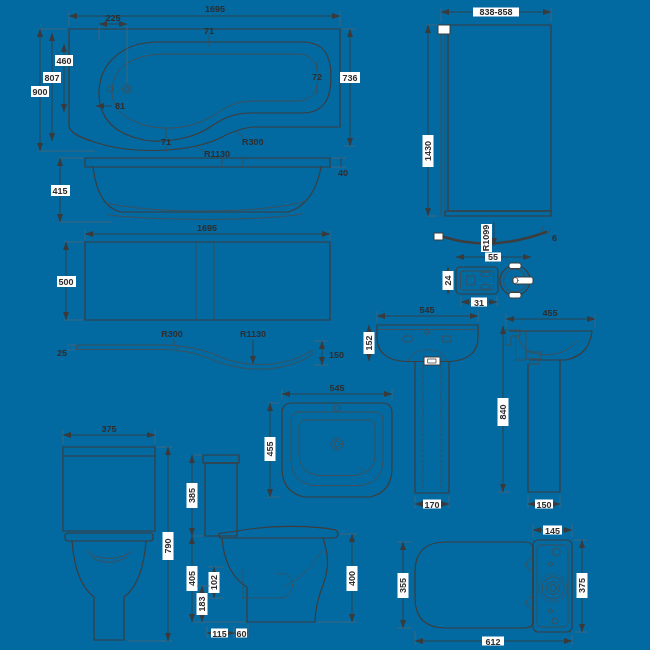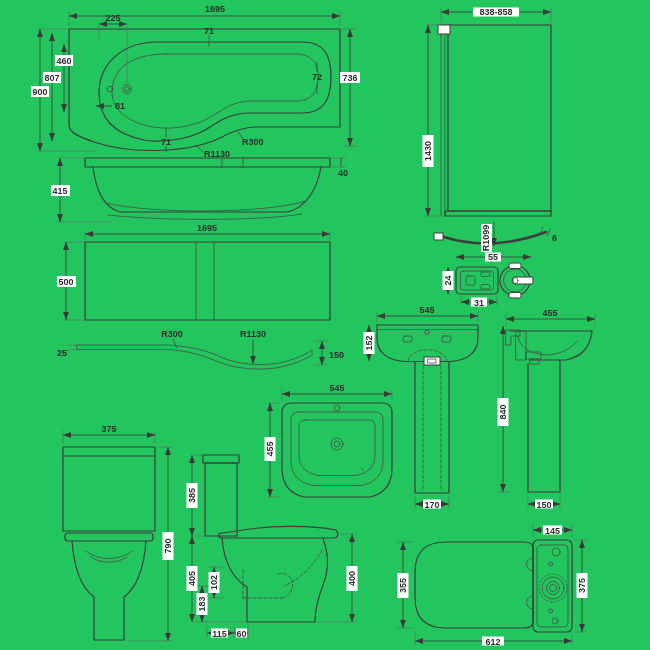--- a/index.html
+++ b/index.html
@@ -1,16 +1,16 @@
 <!DOCTYPE html>
 <html><head>
 <meta charset="utf-8">
 <style>
   html,body{margin:0;padding:0;background:#ffffff;}
-  .stage{width:650px;height:650px;position:relative;background:#22c55e;overflow:hidden;}
+  .stage{width:650px;height:650px;position:relative;background:#0369a1;overflow:hidden;}
   svg{display:block;}
   svg text{font-family:"Liberation Sans","DejaVu Sans",sans-serif;font-size:9px;font-weight:bold;fill:#2e2e2e;}
   .ln{fill:none;stroke:#3d3d3d;stroke-width:1.2;stroke-linejoin:round;stroke-linecap:round;}
   .tn{fill:none;stroke:#4a4a4a;stroke-width:0.8;stroke-linejoin:round;stroke-linecap:round;}
   .dim{fill:none;stroke:#3a3a3a;stroke-width:0.8;}
   .ext{fill:none;stroke:#6a6a6a;stroke-width:0.6;}
   .dash{stroke-dasharray:3 2.2;}
   .tick{stroke-dasharray:1.6 2.2;}
   .lbg{fill:#ffffff;stroke:none;}
   .fillw{fill:#ffffff;stroke:#3d3d3d;stroke-width:1;}

